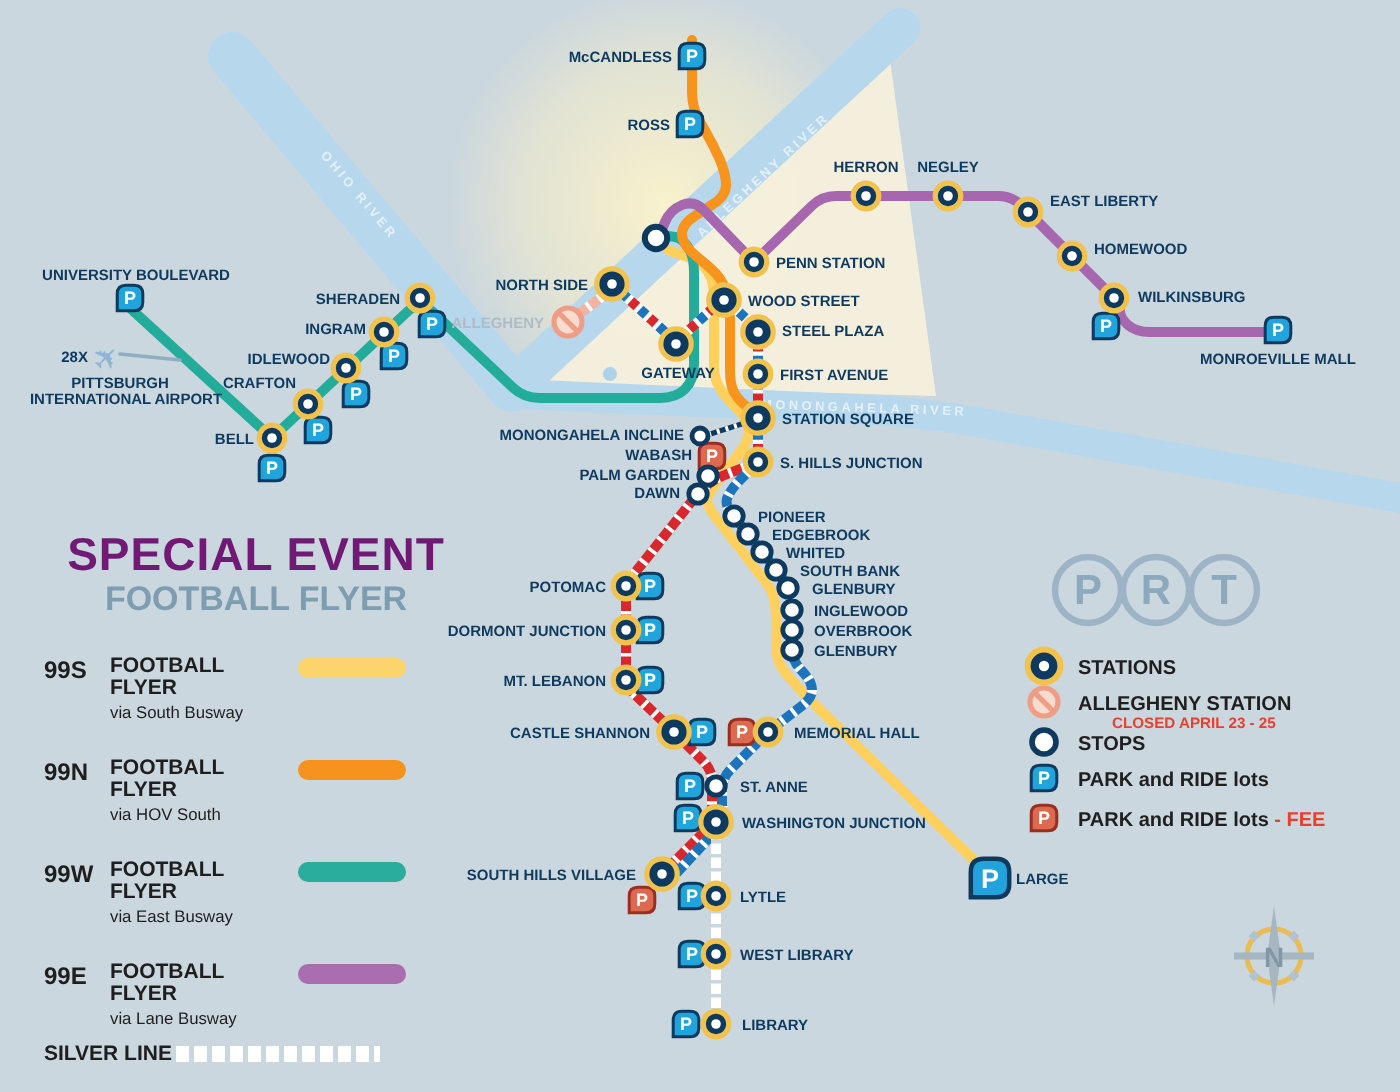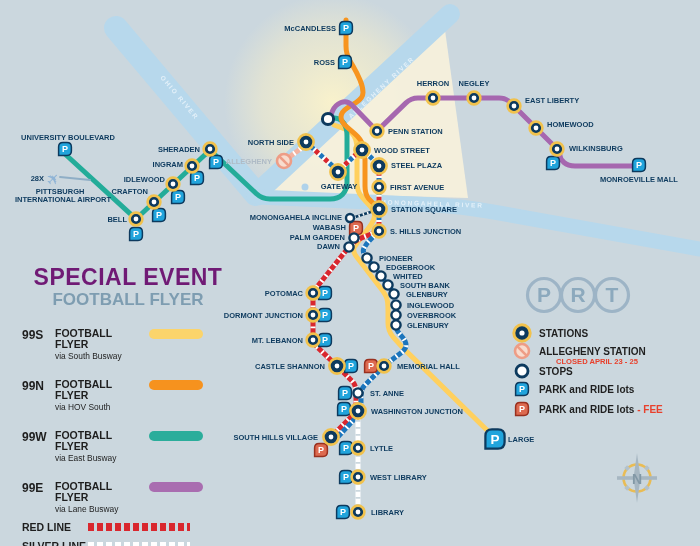--- a/index.html
+++ b/index.html
@@ -523,23 +523,19 @@
         <span class="fcode">99E</span>
         <span class="fmain">
           <span class="fname">FOOTBALL FLYER</span>
           <span class="fvia">via Lane Busway</span>
         </span>
         <span class="fbar" style="background: rgb(169, 109, 176);"></span>
       </div>
     </div>
     <div>
       <div class="rrow">
-        <span class="rname">RED LINE</span>
-        <span class="rbar" style="background: repeating-linear-gradient(90deg, rgb(217, 39, 46) 0px, rgb(217, 39, 46) 6.5px, rgb(203, 215, 222) 6.5px, rgb(203, 215, 222) 9px);"></span>
-      </div>
-      <div class="rrow">
         <span class="rname">SILVER LINE</span>
         <span class="rbar" style="background: repeating-linear-gradient(90deg, rgb(255, 255, 255) 0px, rgb(255, 255, 255) 6.5px, rgb(203, 215, 222) 6.5px, rgb(203, 215, 222) 9px);"></span>
       </div>
 
     </div>
   </div>
 </div>
 
 </body></html>

